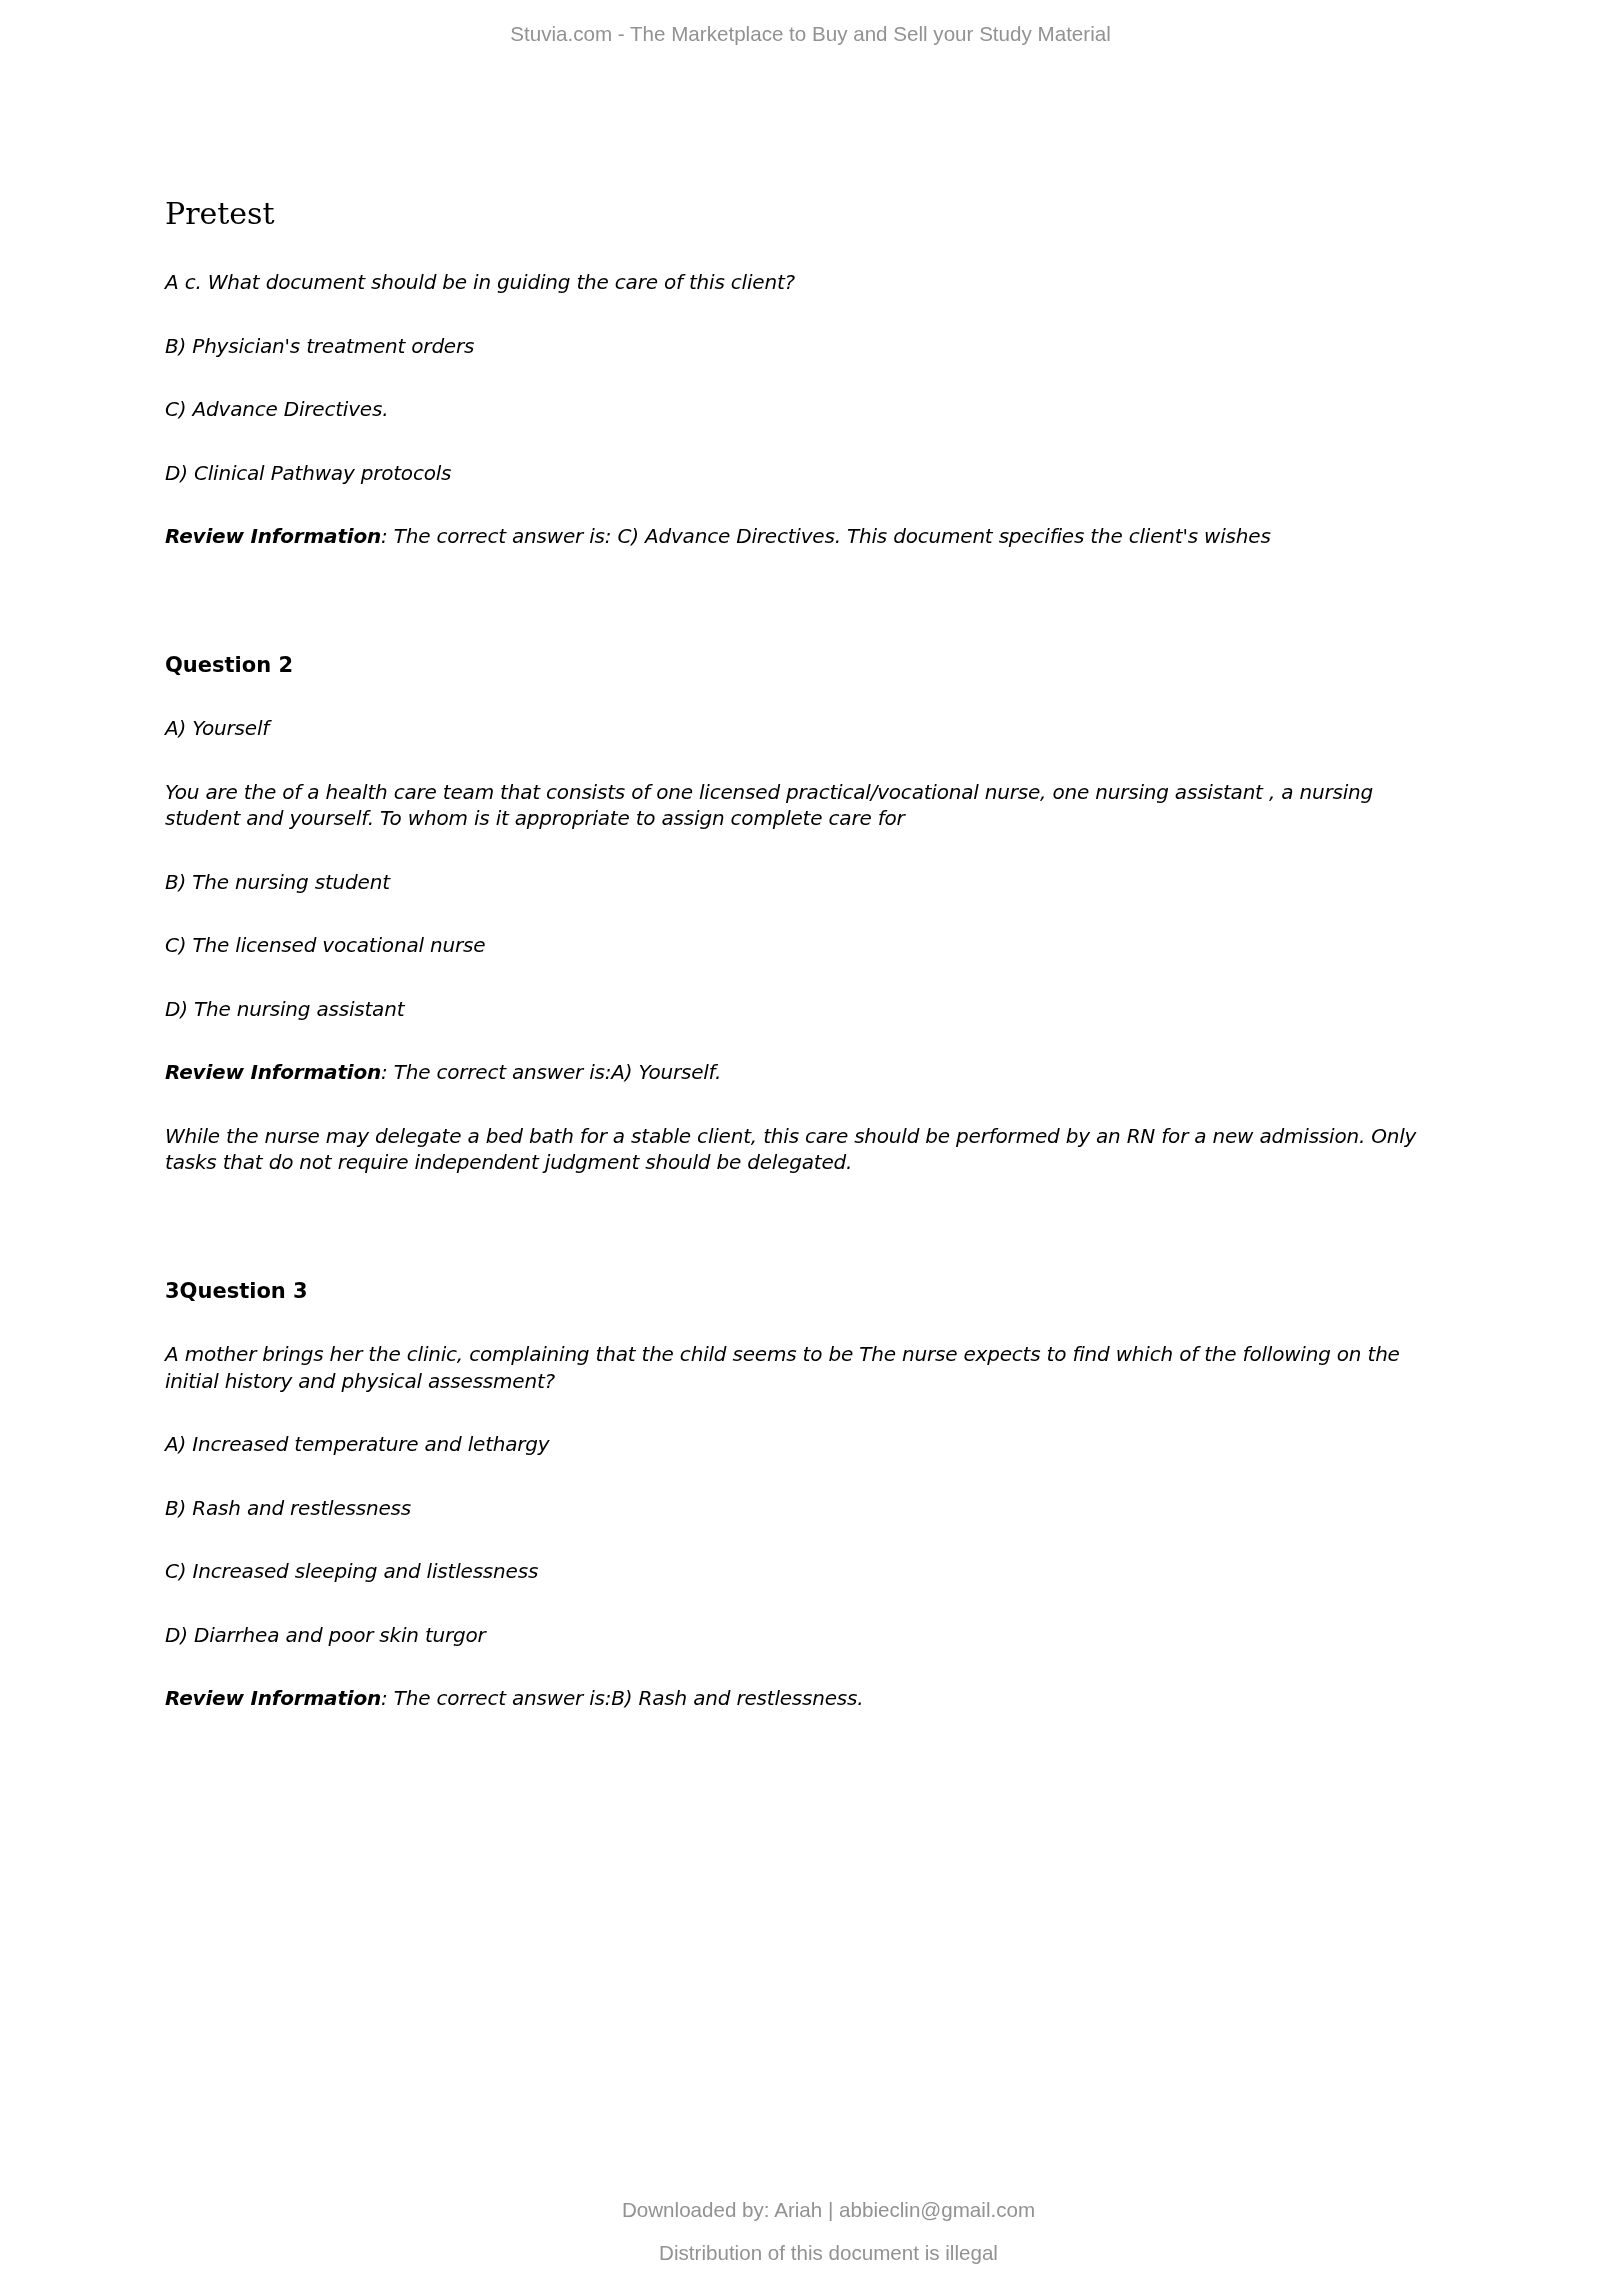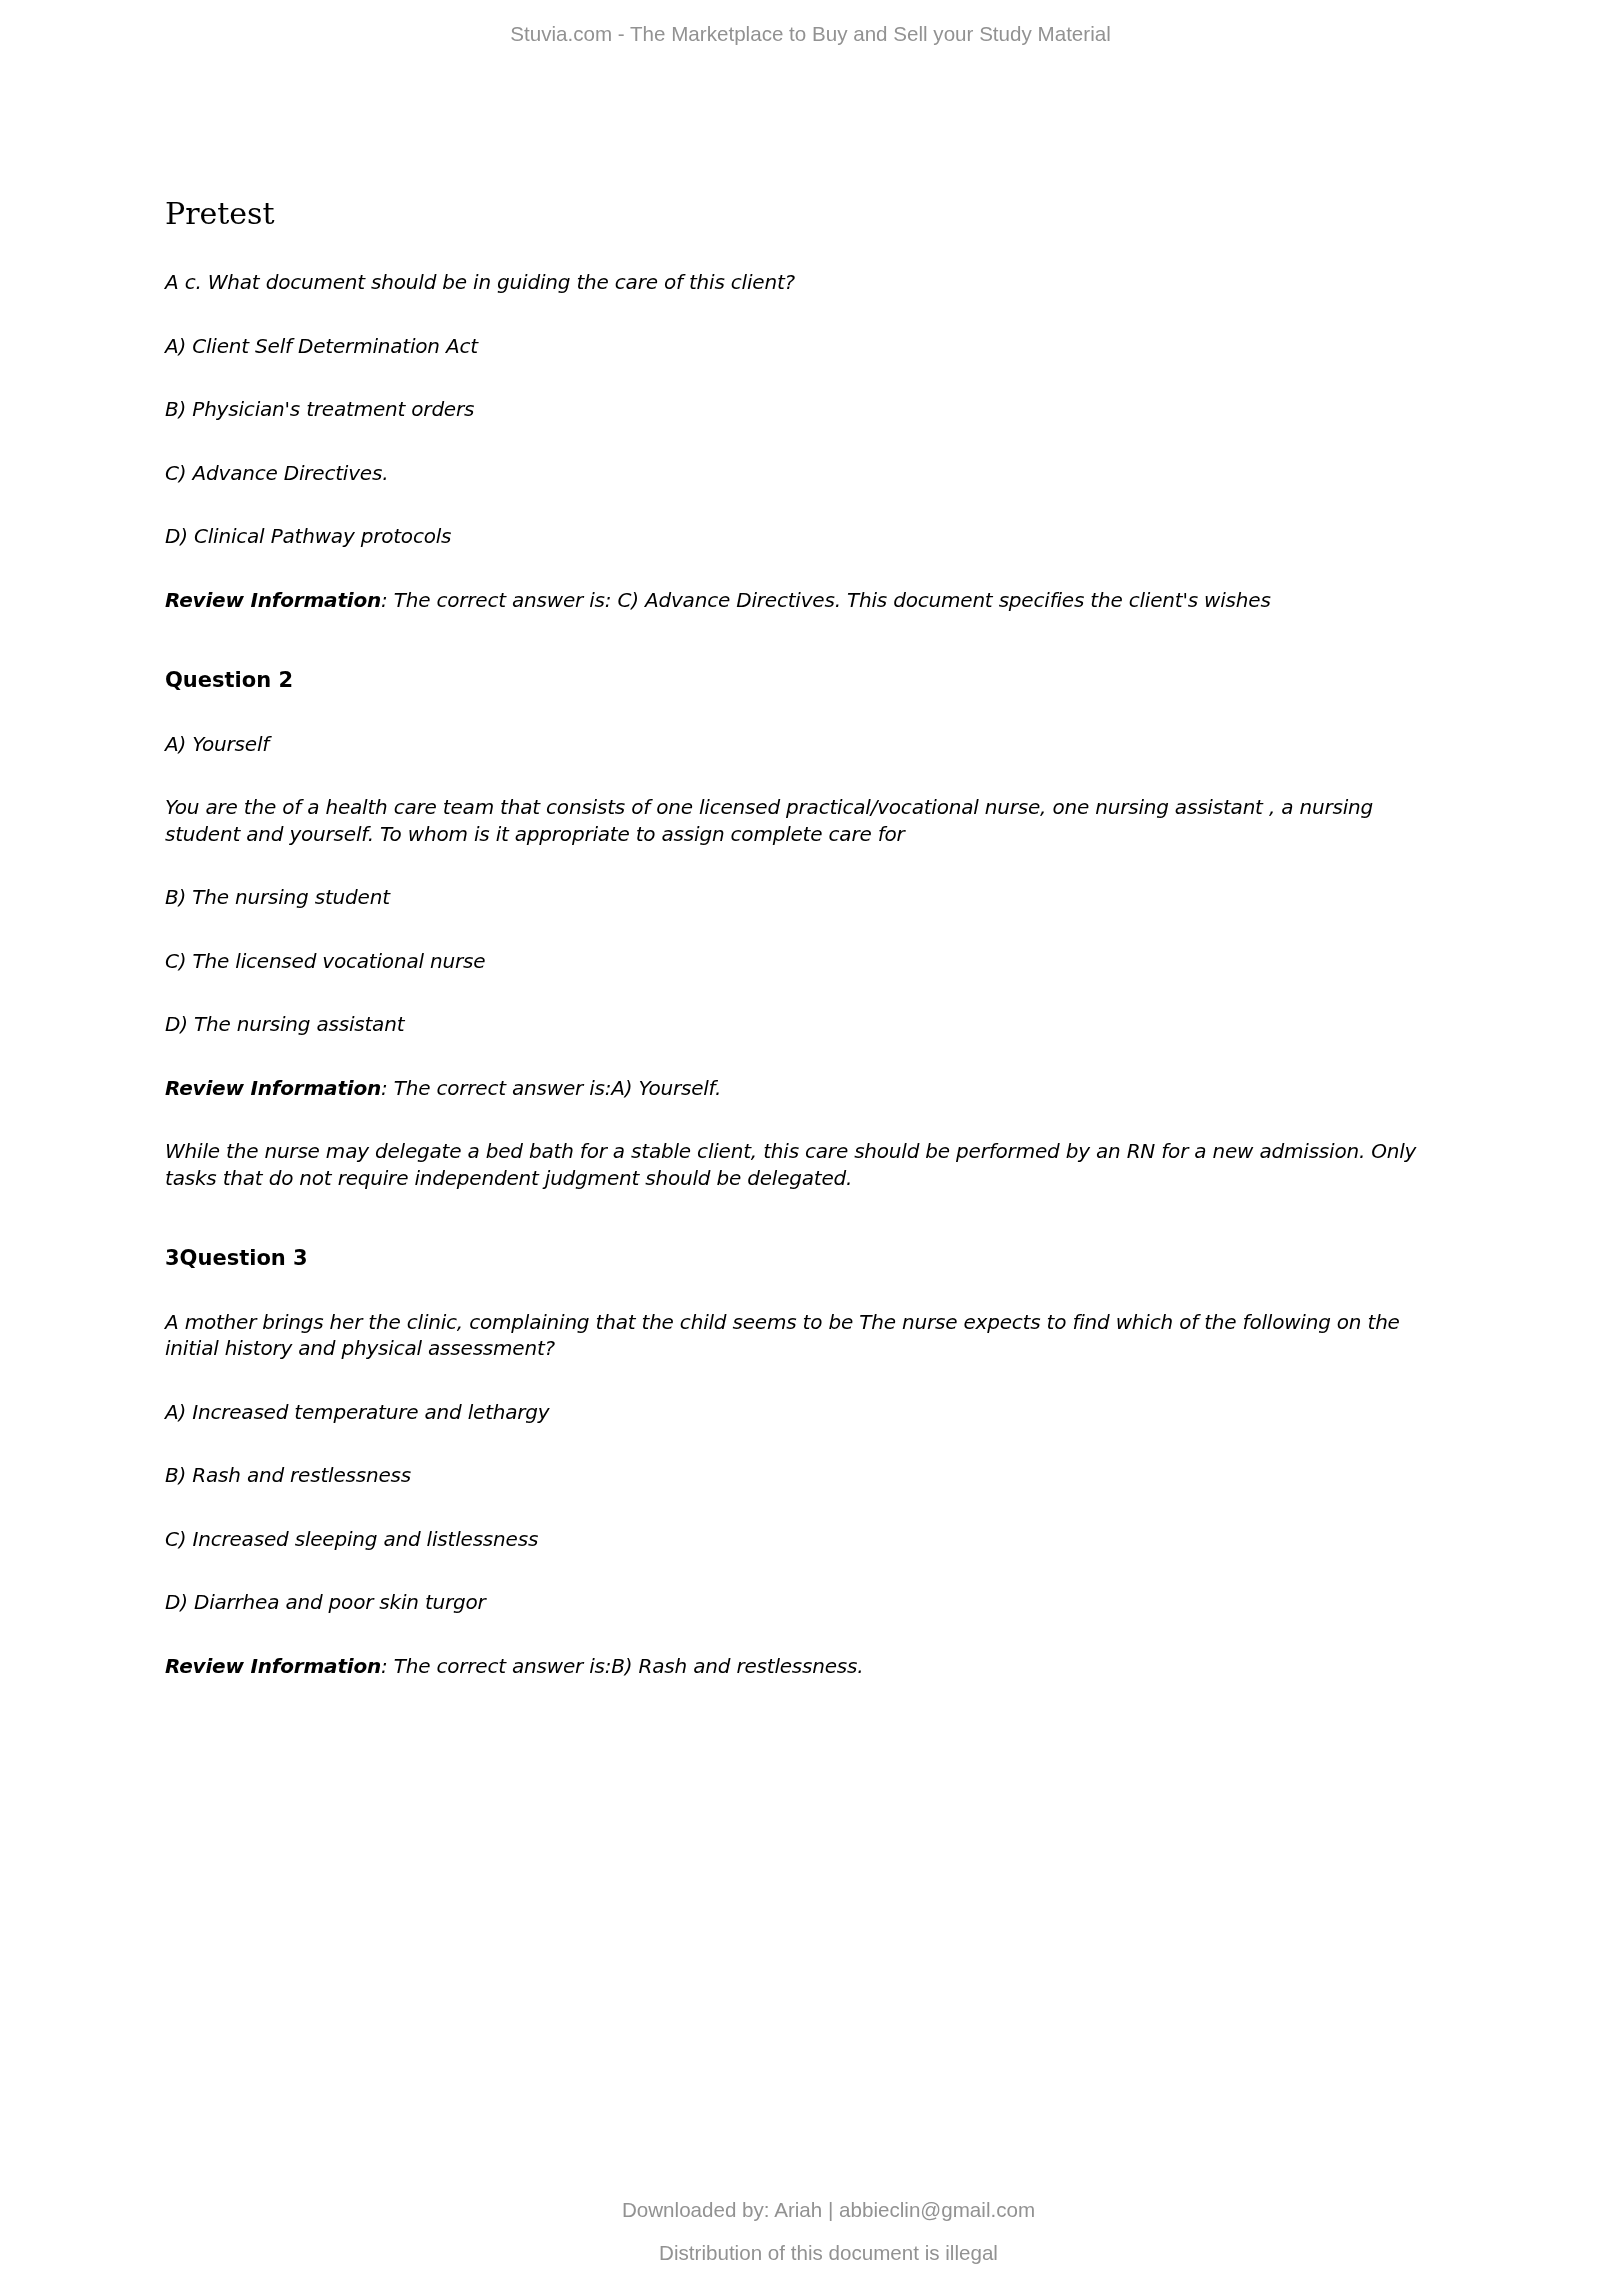--- a/index.html
+++ b/index.html
@@ -34,21 +34,21 @@
     font-weight: 400;
     font-size: 30px;
     line-height: 36px;
   }
   .question-heading {
     margin: 39px 0 0 0;
     font-size: 21px;
     line-height: 26.5px;
     font-weight: 700;
   }
-  .question-heading.gap-lg { margin-top: 54px; }
+  .question-heading.gap-lg { margin-top: 102px; }
   .para {
     margin: 37px 0 0 0;
     font-size: 20px;
     line-height: 26.5px;
     letter-spacing: -0.2px;
     font-style: italic;
   }
   .para b { font-weight: 700; }
   .footer {
     position: absolute;
@@ -68,21 +68,20 @@
 <div class="page">
 
   <div class="header-note">Stuvia.com - The Marketplace to Buy and Sell your Study Material</div>
 
   <div class="content">
 
     <h1 class="doc-title">Pretest</h1>
 
     <section>
       <p class="para">A c. What document should be in guiding the care of this client?</p>
-      <p class="para">A) Client Self Determination Act</p>
       <p class="para">B) Physician's treatment orders</p>
       <p class="para">C) Advance Directives.</p>
       <p class="para">D) Clinical Pathway protocols</p>
       <p class="para"><b>Review Information</b><span>: The correct answer is: C) Advance Directives. This document specifies the client's wishes</span></p>
     </section>
 
     <section>
       <h2 class="question-heading gap-lg">Question 2</h2>
       <p class="para">A) Yourself</p>
       <p class="para">You are the of a health care team that consists of one licensed practical/vocational nurse, one nursing assistant , a nursing student and yourself. To whom is it appropriate to assign complete care for</p>

